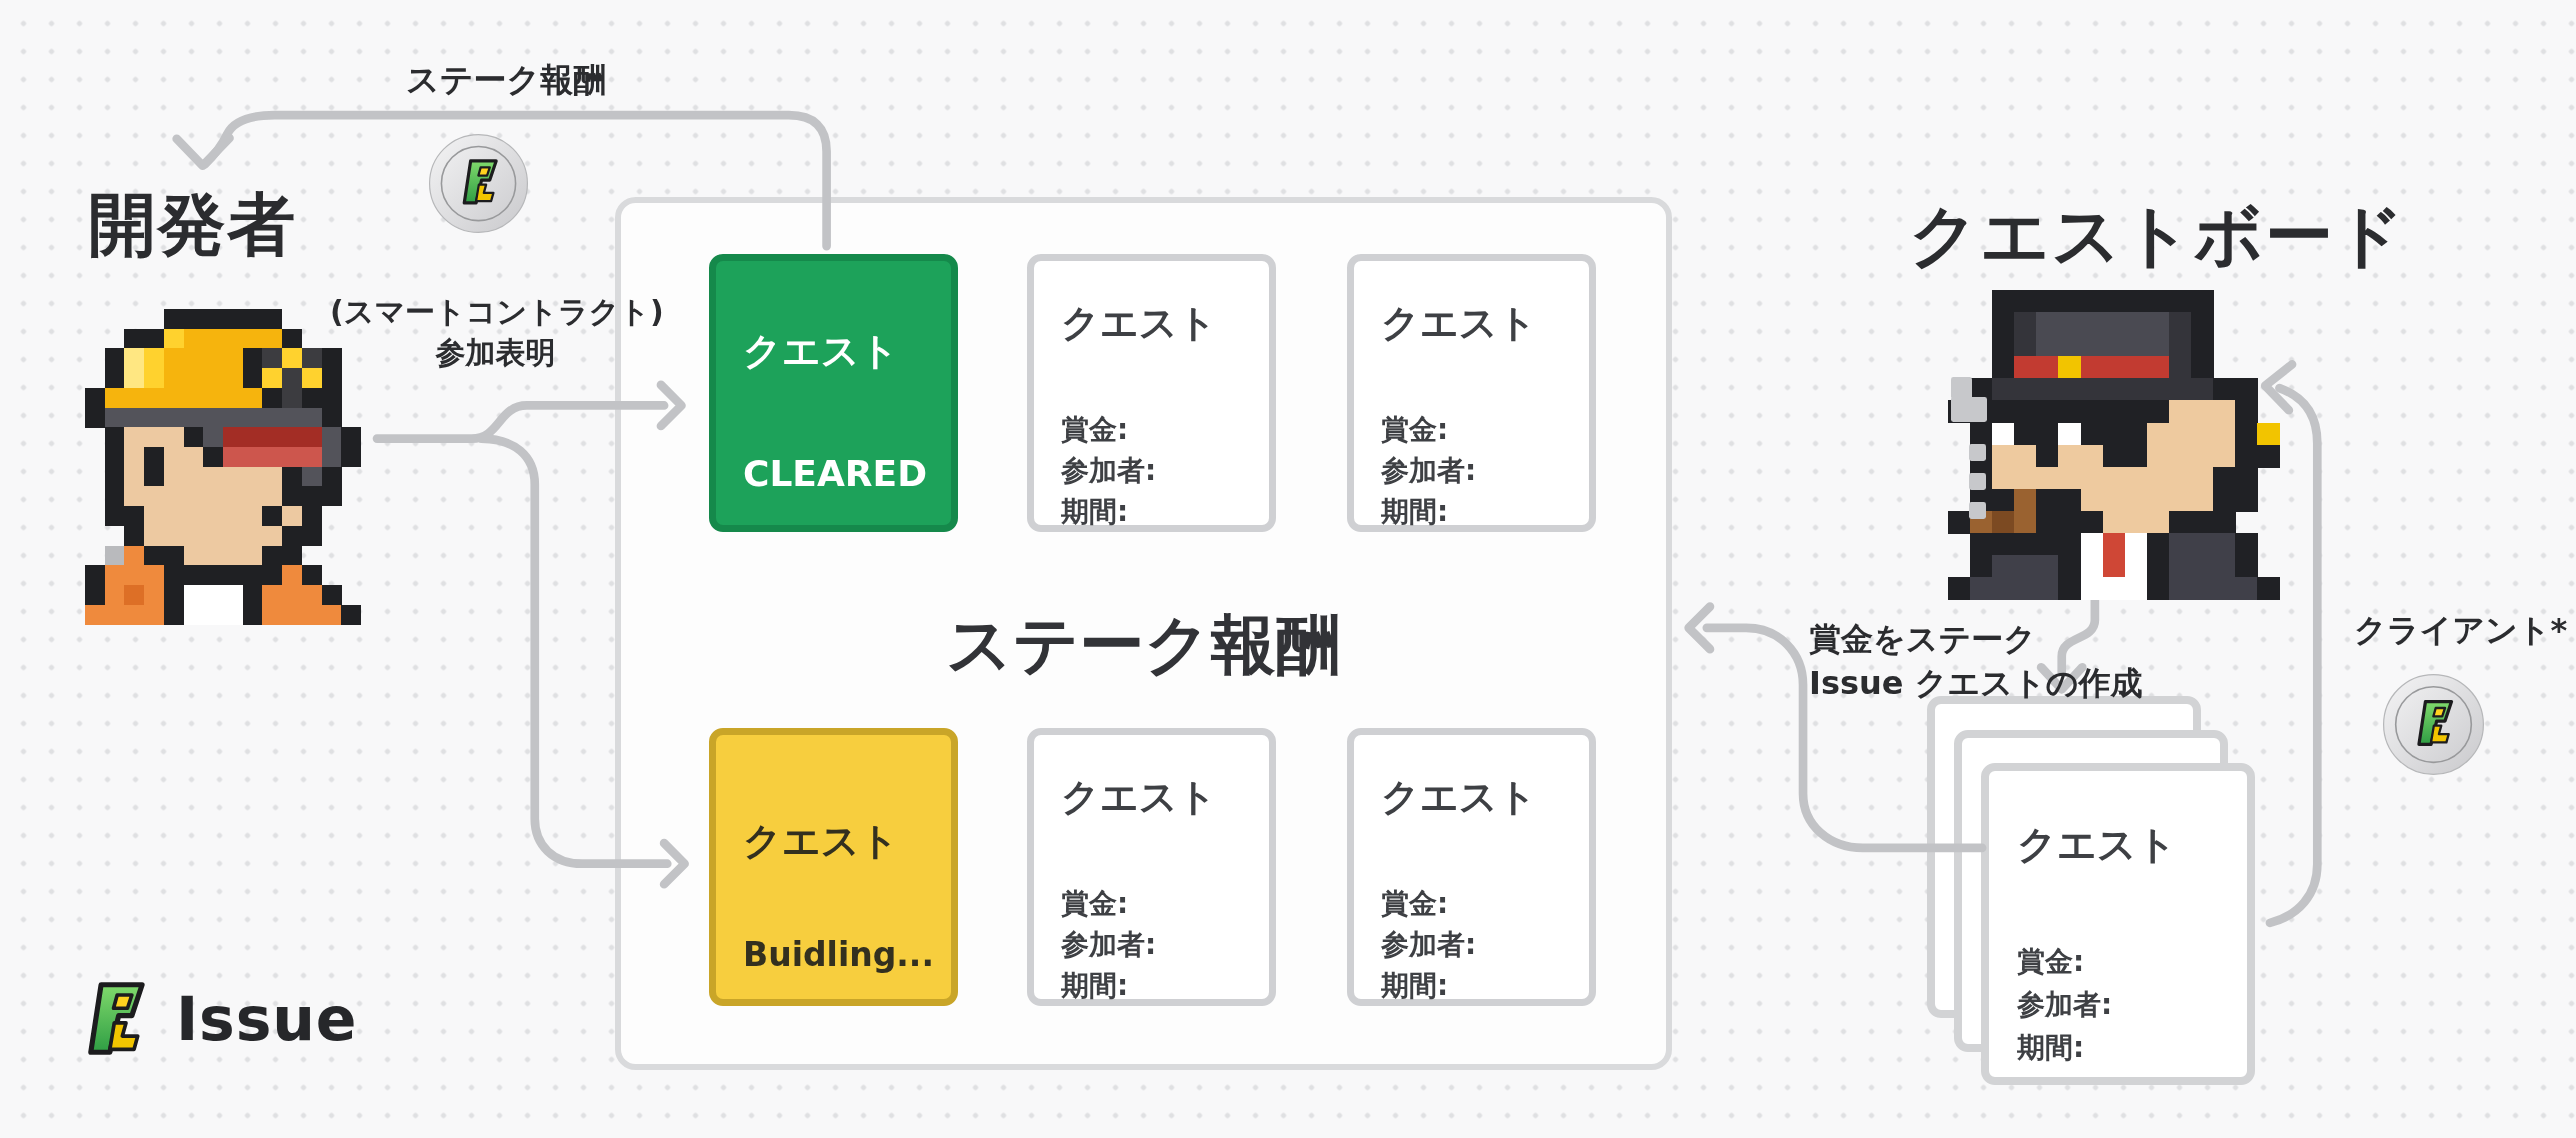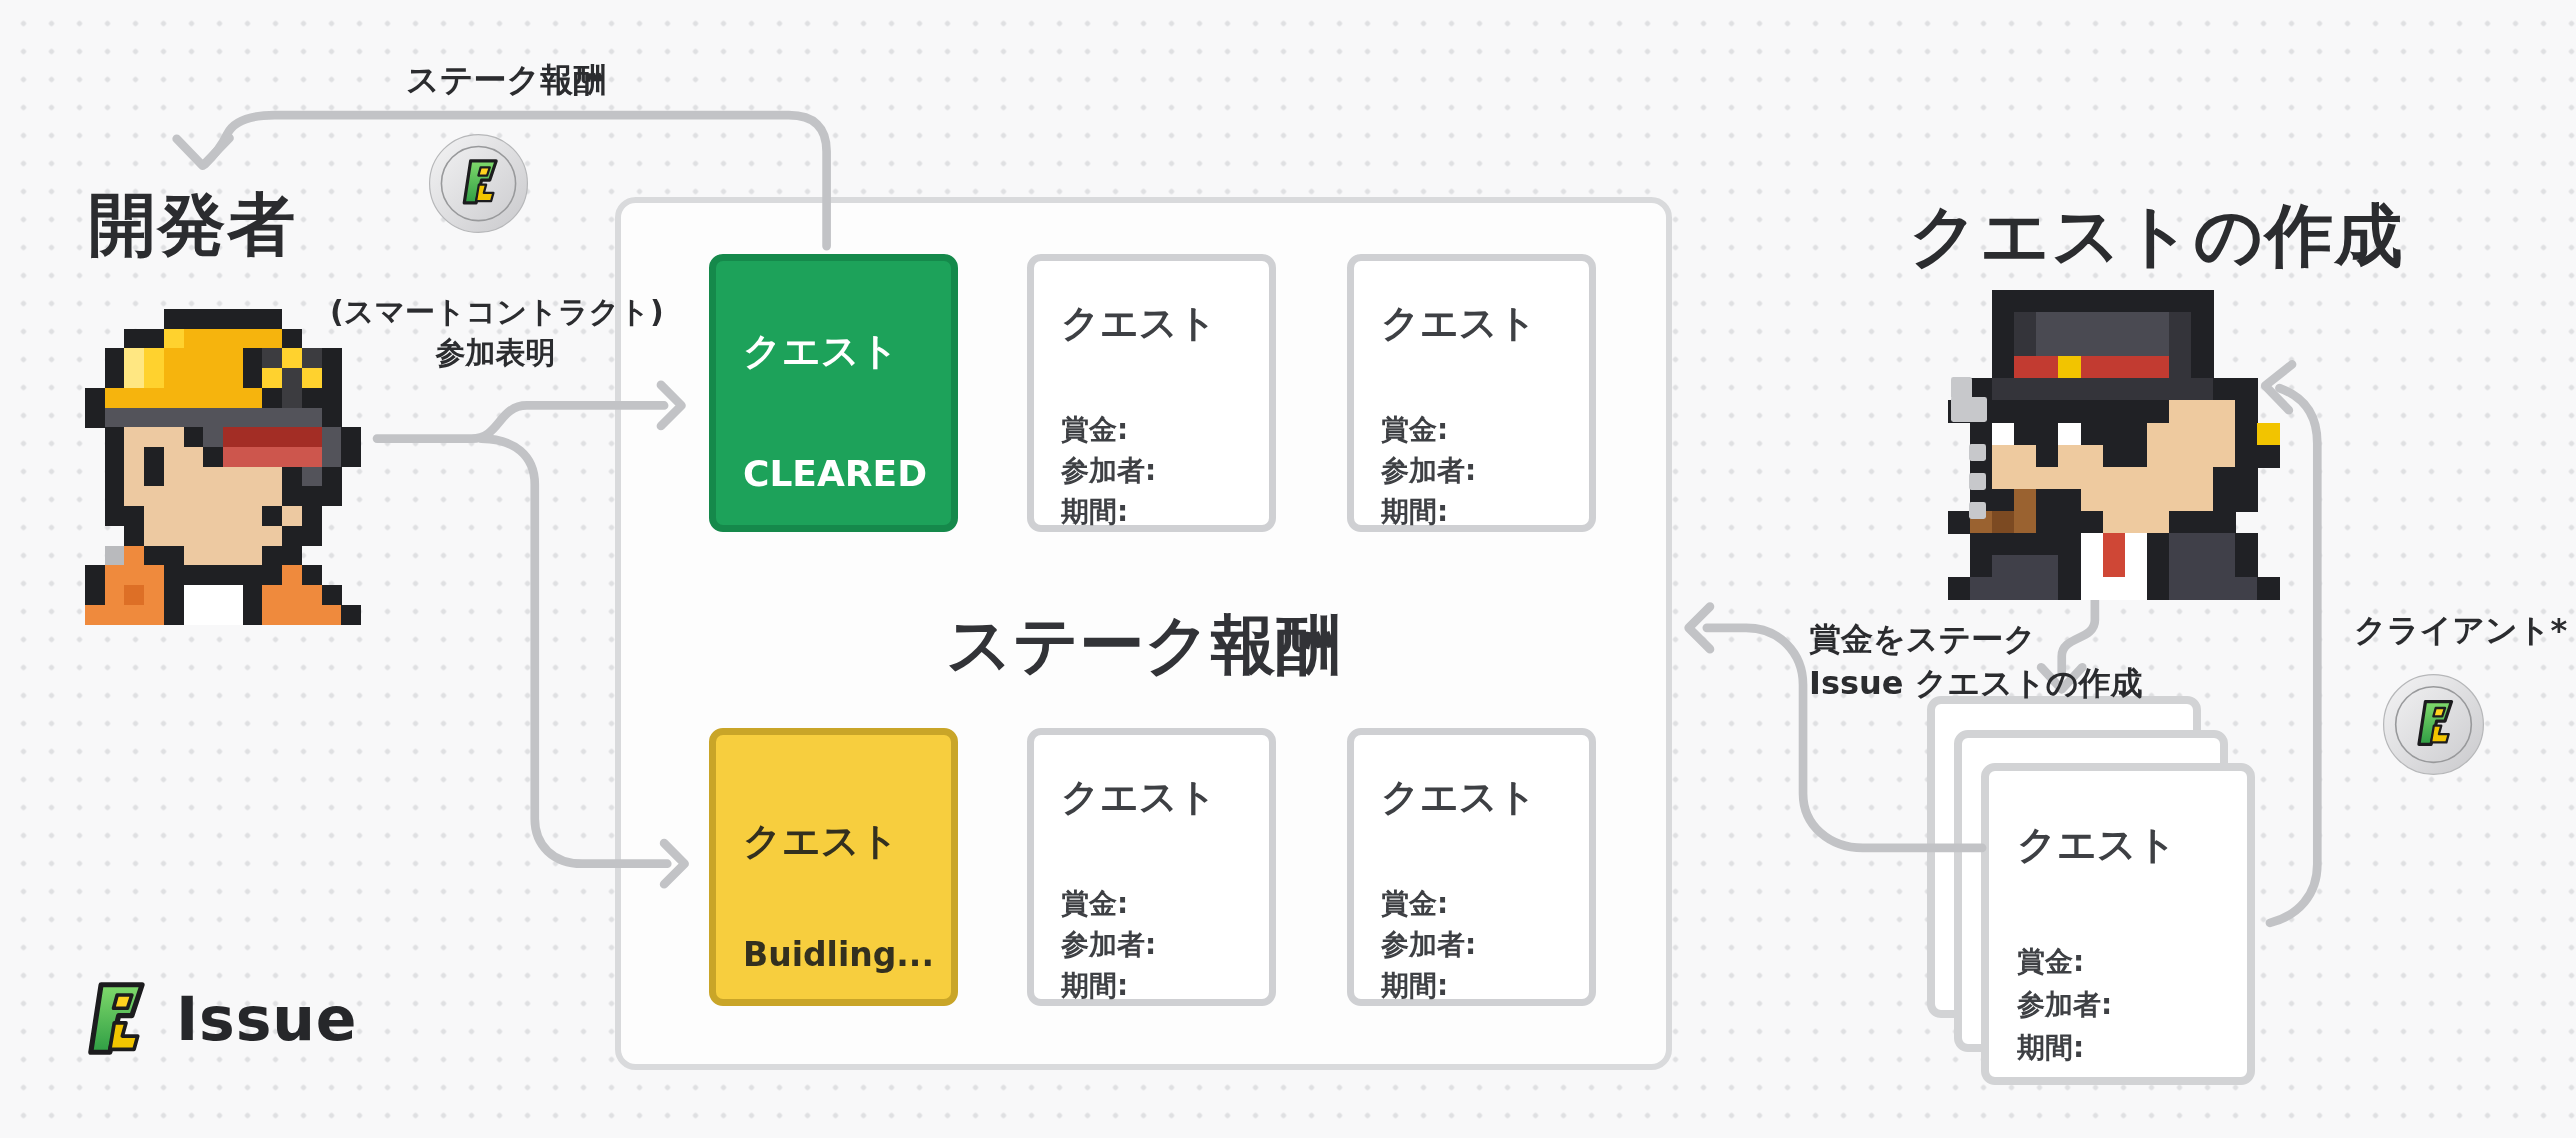--- a/index.html
+++ b/index.html
@@ -341,21 +341,21 @@
   </div>
 
   <div class="coin" style="left:428px;top:133px;">
     <svg width="101" height="101" viewBox="0 0 128 128">
       <circle cx="64" cy="64" r="62" fill="url(#coinG)" stroke="#b6b7b9" stroke-width="1.5"></circle>
       <circle cx="64" cy="64" r="47" fill="none" stroke="#98999b" stroke-width="2"></circle>
       <use href="#epics-glyph" x="39" y="31" width="52" height="62"></use>
     </svg>
   </div>
 
-  <div class="actor-title abs" style="left:1909px;top:191px;width:426px;text-align:center;">クエストの作成</div>
+  <div class="actor-title abs" style="left:1909px;top:191px;width:426px;text-align:center;">クエストボード</div>
   <div class="pixel-art" style="left:1948px;top:290px;">
       <i style="left: 44px; top: 0px; width: 22.5px; height: 22.5px; background: rgb(32, 33, 37);"></i>
       <i style="left: 66px; top: 0px; width: 22.5px; height: 22.5px; background: rgb(32, 33, 37);"></i>
       <i style="left: 88px; top: 0px; width: 22.5px; height: 22.5px; background: rgb(32, 33, 37);"></i>
       <i style="left: 110px; top: 0px; width: 22.5px; height: 22.5px; background: rgb(32, 33, 37);"></i>
       <i style="left: 133px; top: 0px; width: 22.5px; height: 22.5px; background: rgb(32, 33, 37);"></i>
       <i style="left: 155px; top: 0px; width: 22.5px; height: 22.5px; background: rgb(32, 33, 37);"></i>
       <i style="left: 177px; top: 0px; width: 22.5px; height: 22.5px; background: rgb(32, 33, 37);"></i>
       <i style="left: 199px; top: 0px; width: 22.5px; height: 22.5px; background: rgb(32, 33, 37);"></i>
       <i style="left: 221px; top: 0px; width: 22.5px; height: 22.5px; background: rgb(32, 33, 37);"></i>

